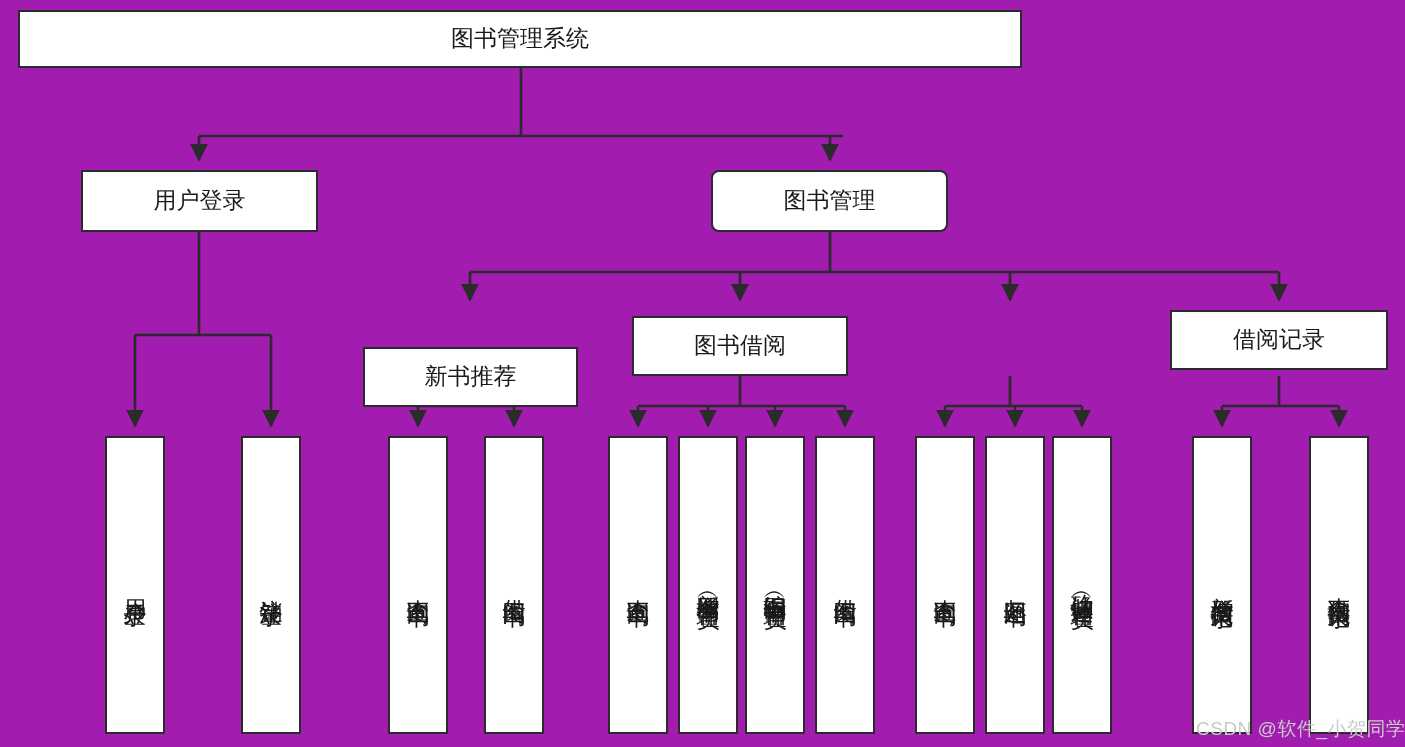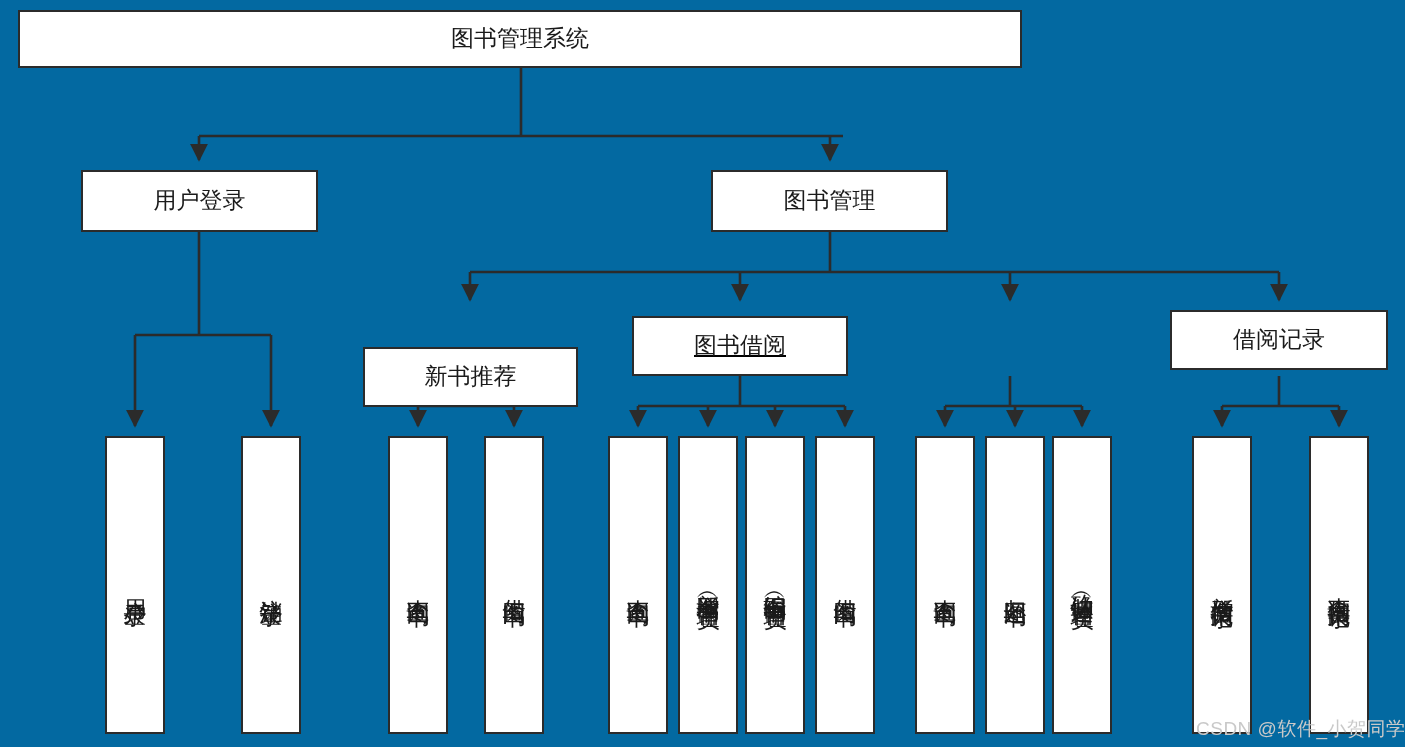--- a/index.html
+++ b/index.html
@@ -4,21 +4,21 @@
 <style>
   html, body {
     margin: 0;
     padding: 0;
     background: #ffffff;
   }
   #canvas {
     position: relative;
     width: 1405px;
     height: 747px;
-    background: #0369a1;
+    background: #a21caf;
     font-family: "Liberation Sans", "DejaVu Sans", sans-serif;
     overflow: hidden;
   }
   svg.connectors {
     position: absolute;
     left: 0;
     top: 0;
     width: 1405px;
     height: 747px;
     pointer-events: none;
@@ -120,28 +120,28 @@
     </g>
   </svg>
 
   <div class="node root" style="left:18px; top:10px; width:1004px; height:58px;">
     <span class="label">图书管理系统</span>
   </div>
 
   <div class="node horiz" style="left:81px; top:170px; width:237px; height:62px;">
     <span class="label">用户登录</span>
   </div>
-  <div class="node horiz" style="left:711px; top:170px; width:237px; height:62px;">
+  <div class="node horiz" style="left:711px; top:170px; width:237px; height:62px;border-radius:8px;">
     <span class="label">图书管理</span>
   </div>
 
   <div class="node horiz" style="left:363px; top:316px; width:215px; height:60px;margin-top:31px;">
     <span class="label">新书推荐</span>
   </div>
-  <div class="node horiz" style="left:632px; top:316px; width:216px; height:60px;text-decoration:underline;">
+  <div class="node horiz" style="left:632px; top:316px; width:216px; height:60px;">
     <span class="label">图书借阅</span>
   </div>
   <div class="node horiz" style="left:1170px; top:310px; width:218px; height:60px;">
     <span class="label">借阅记录</span>
   </div>
 
   <div class="node leaf" style="left:105px; top:436px; width:60px; height:298px;">
     <span class="label">用户登录</span>
   </div>
   <div class="node leaf" style="left:241px; top:436px; width:60px; height:298px;">

